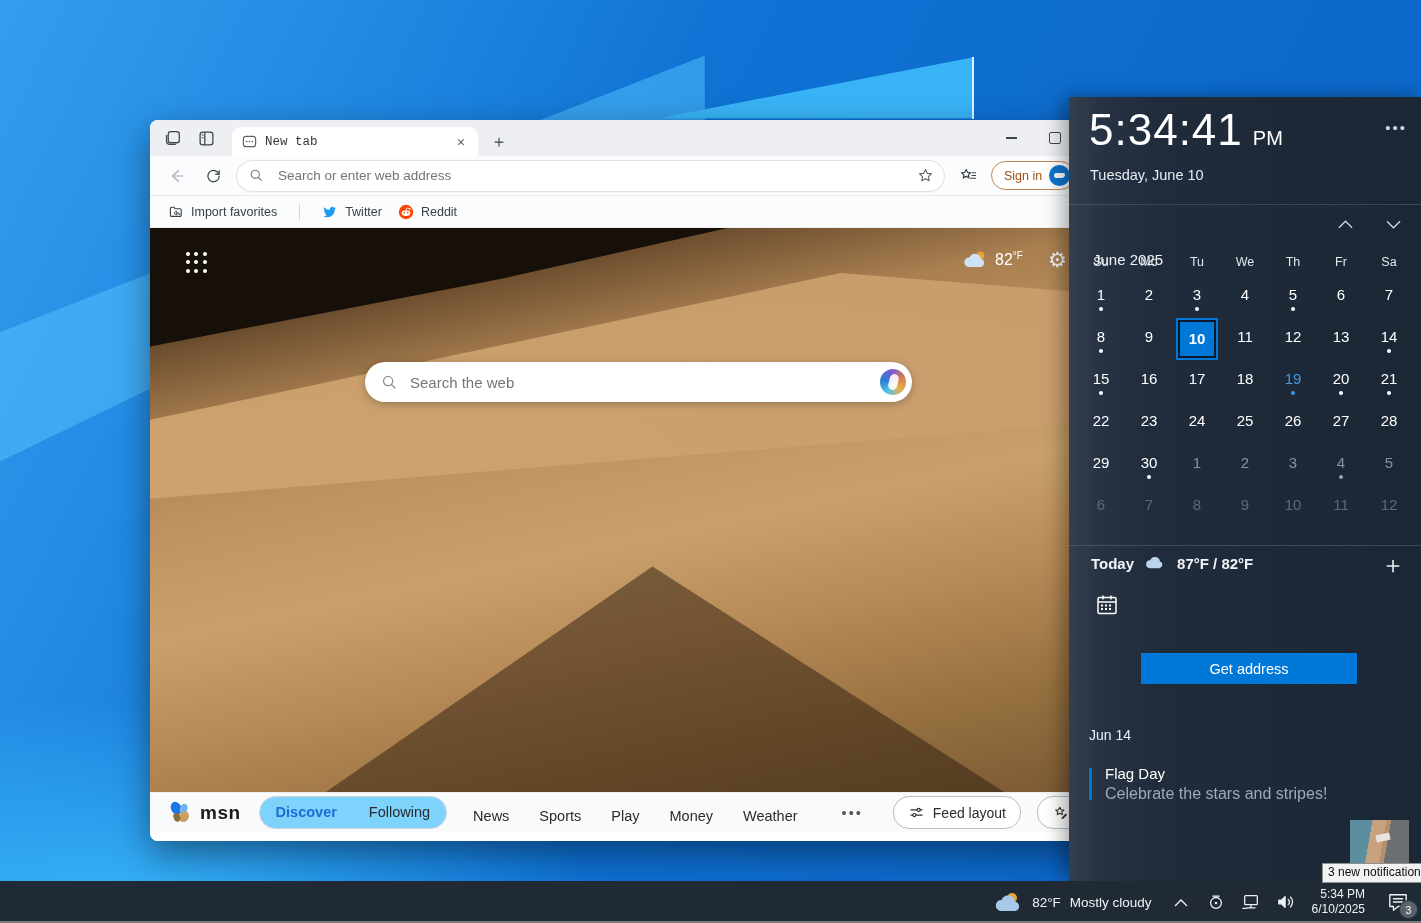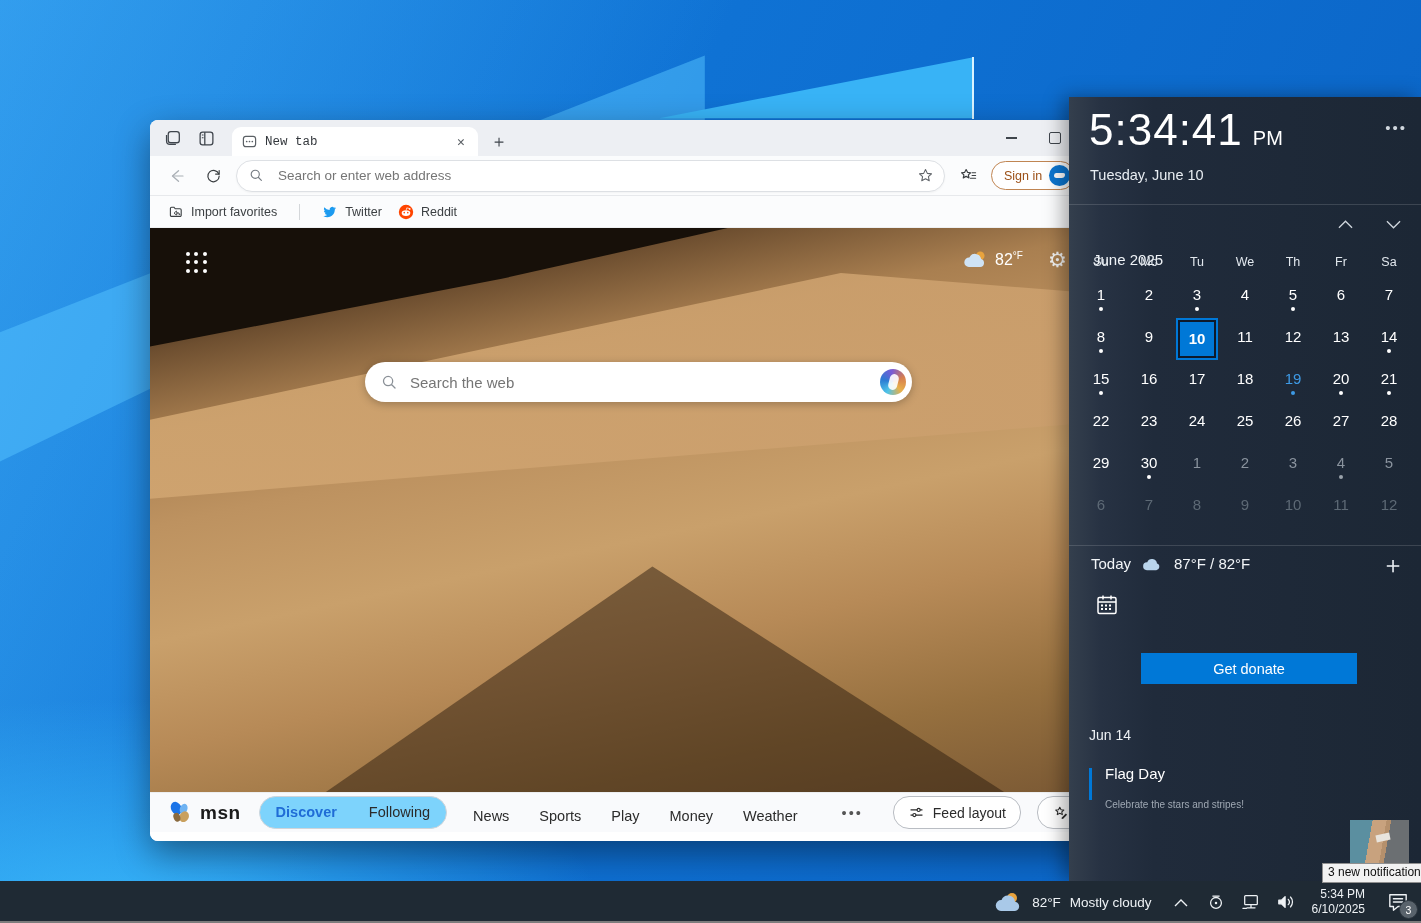--- a/index.html
+++ b/index.html
@@ -114,31 +114,31 @@
   .dow-cell{text-align:center;font-size:12.5px;color:#e2e8ee;}
   #cal-grid{position:absolute;left:8px;top:184px;display:grid;grid-template-columns:repeat(7,48px);grid-auto-rows:42px;}
   .cal-cell{display:flex;flex-direction:column;align-items:center;padding-top:4px;font-size:15px;color:#fff;cursor:pointer;}
   .cal-num{height:20px;line-height:20px;}
   .cal-dot{width:4px;height:4px;border-radius:50%;background:#fff;margin-top:2px;}
   .cal-cell.out{color:#8a939e;} .cal-cell.out .cal-dot{background:#9aa2ab;}
   .cal-cell.dim{color:#5d6975;}
   .cal-cell.accent{color:#3e9ae5;} .cal-cell.accent .cal-dot{background:#3e9ae5;}
   .cal-sel{width:34px;height:34px;margin-top:-7px;margin-bottom:-7px;background:#0078d7;
     border:2px solid #0e1a2b;outline:2px solid #0078d7;display:flex;align-items:center;justify-content:center;font-weight:bold;}
-  .todayrow{position:absolute;left:22px;top:458px;display:flex;align-items:flex-end;gap:10px;font-size:15px;color:#f2f5f8;}
+  .todayrow{position:absolute;left:22px;top:458px;display:flex;align-items:flex-start;gap:10px;font-size:15px;color:#f2f5f8;font-weight:bold;}
   .fly-plus{position:absolute;right:16px;top:452px;font-size:24px;font-weight:300;color:#e8edf2;cursor:pointer;}
   .setuprow{position:absolute;left:26px;top:496px;display:flex;gap:20px;}
   .setup-text{width:232px;font-size:14.5px;line-height:19px;color:#f2f5f8;}
   .getstarted{position:absolute;left:72px;top:556px;width:216px;height:31px;background:#0078d7;color:#fff;
     font-size:14.5px;display:flex;align-items:center;justify-content:center;cursor:pointer;border:none;}
   .agenda-date{position:absolute;left:20px;top:630px;font-size:14px;color:#eef2f6;}
   .event{position:absolute;left:20px;display:flex;gap:13px;cursor:pointer;}
   .event-bar{width:3px;height:32px;background:#0078d7;margin-top:3px;}
   .event-title{font-size:15px;color:#fff;}
-  .event-desc{font-size:10px;color:#9fa8b3;margin-top:17px;}
+  .event-desc{font-size:16px;color:#9fa8b3;margin-top:3px;}
   .thumb{position:absolute;left:281px;top:723px;width:59px;height:43px;overflow:hidden;
     background:linear-gradient(100deg,#5b8fa0 0 34%,#c8a27e 34% 55%,#b5906c 55% 62%,#6b6f72 62% 100%);}
   .thumb::after{content:'';position:absolute;left:26px;top:14px;width:14px;height:7px;background:#e8e4dd;transform:rotate(-12deg);}
 
   .tooltip{position:absolute;left:1322px;top:863px;height:18px;background:#f2f2f2;border:1px solid #8f8f8f;
     color:#0f0f0f;font-size:12px;line-height:17px;padding:0 5px;white-space:nowrap;z-index:40;}
 
   
   #taskbar{position:absolute;left:0;bottom:0;width:1421px;height:42px;background:#1f2a34;z-index:10;
     display:flex;align-items:center;justify-content:flex-end;color:#eef2f5;}
@@ -560,21 +560,21 @@
         <g fill="#fff" stroke="none">
           <rect x="6" y="11.5" width="2" height="2"></rect>
             <rect x="10" y="11.5" width="2" height="2"></rect>
             <rect x="14" y="11.5" width="2" height="2"></rect>
           <rect x="6" y="15" width="2" height="2"></rect>
             <rect x="10" y="15" width="2" height="2"></rect>
             <rect x="14" y="15" width="2" height="2"></rect>
         </g>
       </svg>
     </div>
-    <button class="getstarted">Get donate</button>
+    <button class="getstarted">Get address</button>
 
     <div class="agenda-date">Jun 14</div>
     <div class="event" style="top:668px;">
       <div class="event-bar"></div>
       <div>
         <div class="event-title">Flag Day</div>
         <div class="event-desc">Celebrate the stars and stripes!</div>
       </div>
     </div>
     <div class="thumb"></div>

